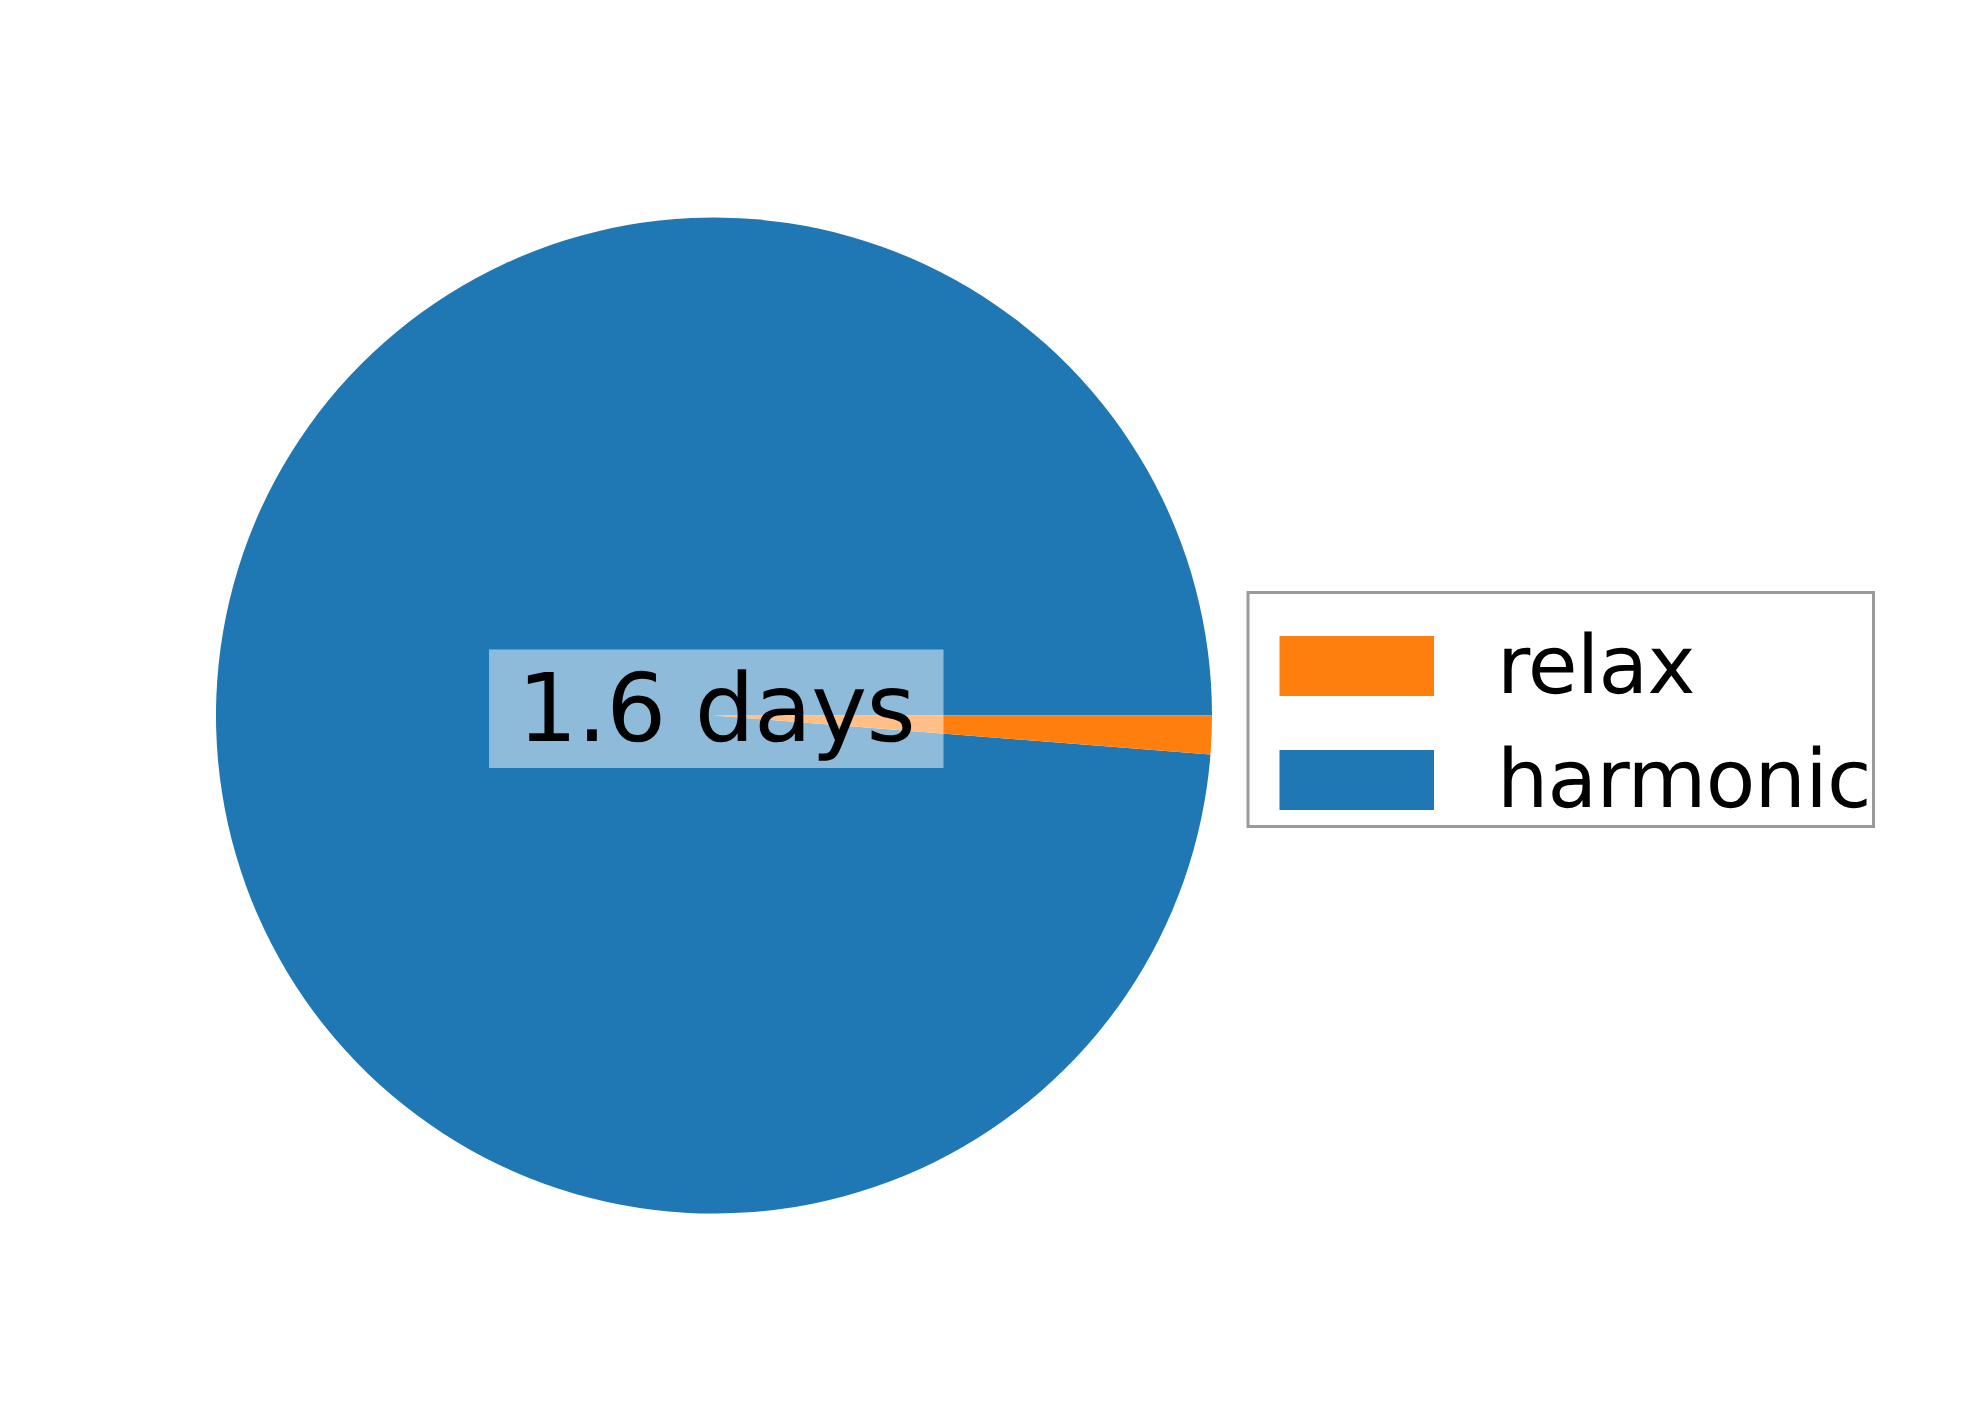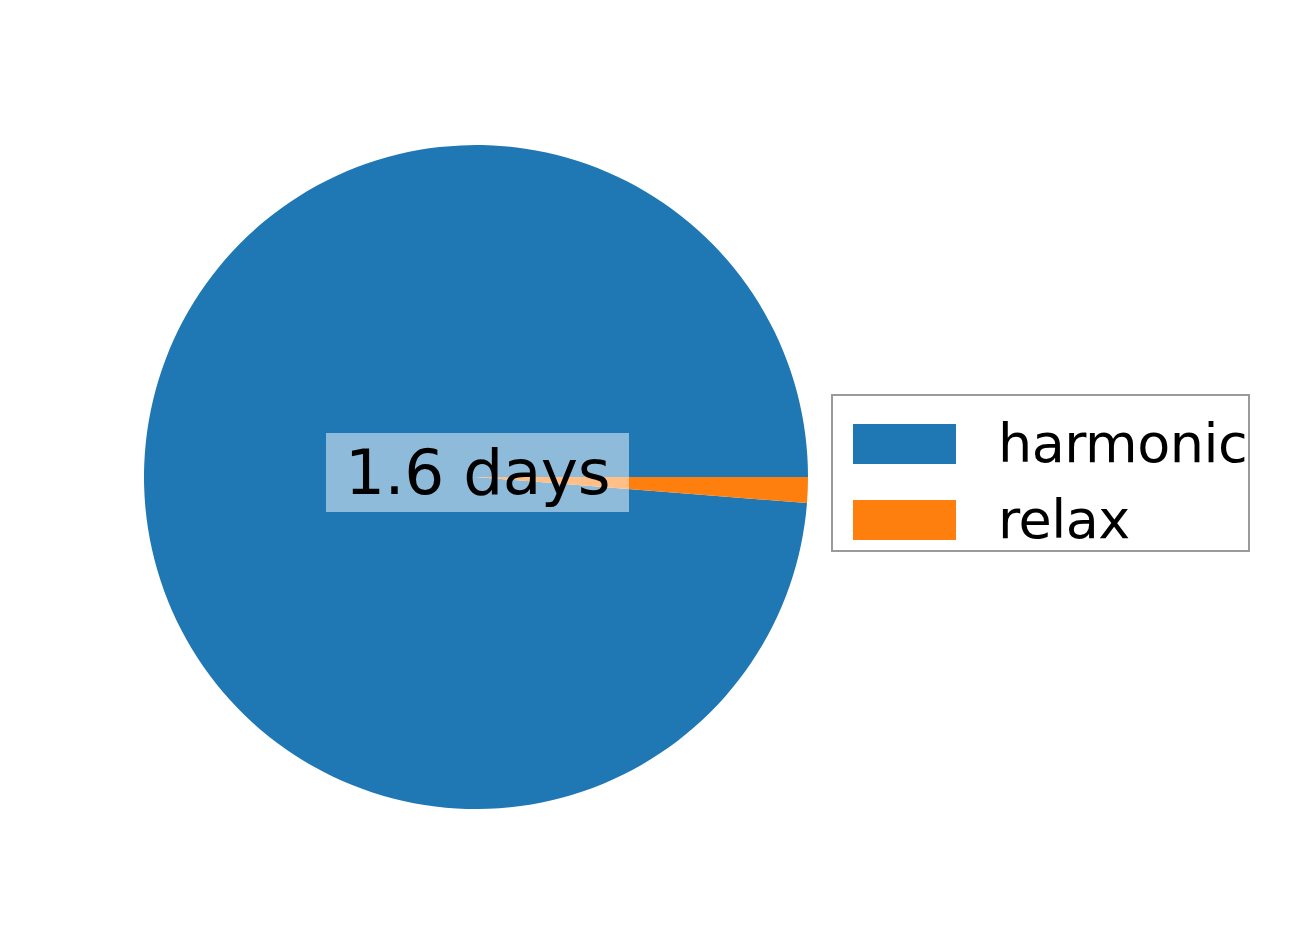--- a/index.html
+++ b/index.html
@@ -96,22 +96,22 @@
 
     <path id="wedge-harmonic" d="M 476 477 L 806.98 503.05 A 332 332 0 1 1 808.00 477.00 Z" fill="#1f77b4"></path>
 
     <path id="wedge-relax" d="M 476 477 L 808.00 477.00 A 332 332 0 0 1 806.98 503.05 Z" fill="#ff7f0e"></path>
   </svg>
 
   <div class="wedge-label" id="label-harmonic">1.6 days</div>
 
   <div id="legend" style="border-color: rgb(154, 154, 154); background: rgb(255, 255, 255);">
     <div class="legend-entry">
+      <span class="legend-swatch" id="swatch-relax" style="background: rgb(255, 127, 14);"></span>
+      <span class="legend-text">relax</span>
+    </div>
+    <div class="legend-entry">
       <span class="legend-swatch" id="swatch-harmonic" style="background: rgb(31, 119, 180);"></span>
       <span class="legend-text">harmonic</span>
-    </div>
-    <div class="legend-entry">
-      <span class="legend-swatch" id="swatch-relax" style="background: rgb(255, 127, 14);"></span>
-      <span class="legend-text">relax</span>
     </div>
   </div>
 
 </div>
 
 </body></html>

